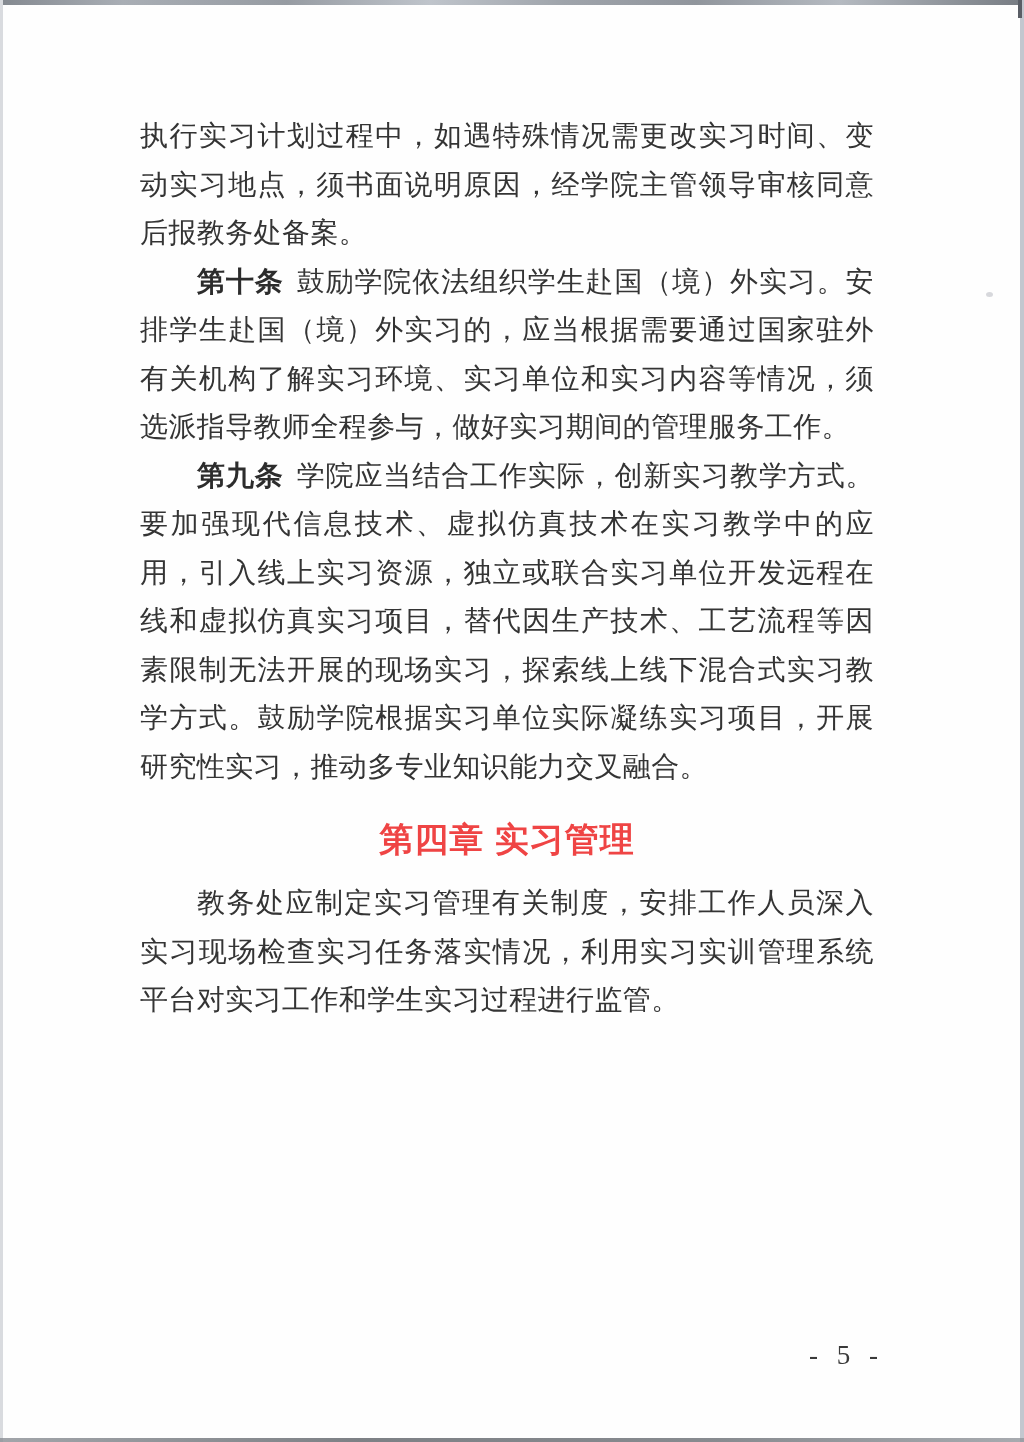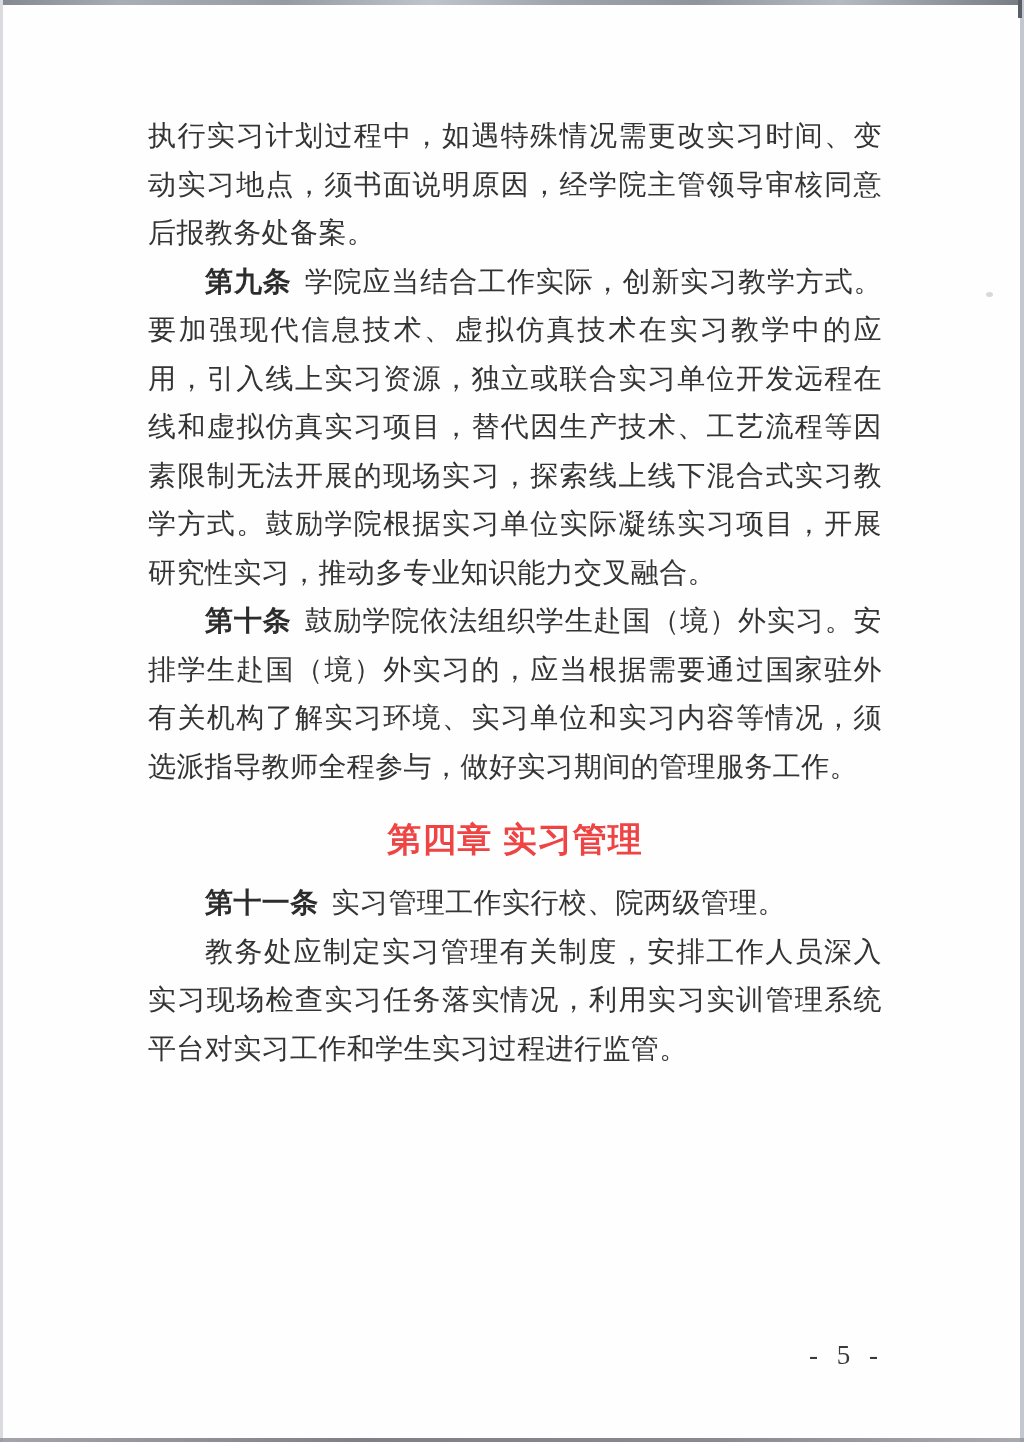--- a/index.html
+++ b/index.html
@@ -54,21 +54,21 @@
   .speck {
     position: absolute;
     left: 986px; top: 292px;
     width: 7px; height: 5px;
     border-radius: 50%;
     background: #d7d8dc;
   }
   
   .content {
     position: absolute;
-    left: 148px;
+    left: 140px;
     top: 112px;
     width: 734px;
   }
   p.body {
     margin: 0;
     font-size: 28px;
     line-height: 48.5px;
     letter-spacing: 0.4px;
     text-align: justify;
     text-justify: inter-character;
@@ -112,32 +112,29 @@
   <div class="edge-right"></div>
   <div class="edge-right-tick"></div>
   <div class="edge-bottom"></div>
   <div class="speck"></div>
 
   <main class="content">
 
     <p class="body">执行实习计划过程中，如遇特殊情况需更改实习时间、变动实习地点，须书面说明原因，经学院主管领导审核同意后报教务处备案。</p>
 
     <p class="body indent">
-      <b class="lead">第九条</b><span>学院应当结合工作实际，创新实习教学方式。要加强现代信息技术、虚拟仿真技术在实习教学中的应用，引入线上实习资源，独立或联合实习单位开发远程在线和虚拟仿真实习项目，替代因生产技术、工艺流程等因素限制无法开展的现场实习，探索线上线下混合式实习教学方式。鼓励学院根据实习单位实际凝练实习项目，开展研究性实习，推动多专业知识能力交叉融合。</span>
+      <b class="lead">第十条</b><span>鼓励学院依法组织学生赴国（境）外实习。安排学生赴国（境）外实习的，应当根据需要通过国家驻外有关机构了解实习环境、实习单位和实习内容等情况，须选派指导教师全程参与，做好实习期间的管理服务工作。</span>
     </p>
 
     <p class="body indent">
-      <b class="lead">第十条</b><span>鼓励学院依法组织学生赴国（境）外实习。安排学生赴国（境）外实习的，应当根据需要通过国家驻外有关机构了解实习环境、实习单位和实习内容等情况，须选派指导教师全程参与，做好实习期间的管理服务工作。</span>
+      <b class="lead">第九条</b><span>学院应当结合工作实际，创新实习教学方式。要加强现代信息技术、虚拟仿真技术在实习教学中的应用，引入线上实习资源，独立或联合实习单位开发远程在线和虚拟仿真实习项目，替代因生产技术、工艺流程等因素限制无法开展的现场实习，探索线上线下混合式实习教学方式。鼓励学院根据实习单位实际凝练实习项目，开展研究性实习，推动多专业知识能力交叉融合。</span>
     </p>
 
     <h2 class="chapter">第四章 实习管理</h2>
 
-    <p class="body indent">
-      <b class="lead">第十一条</b><span>实习管理工作实行校、院两级管理。</span>
-    </p>
 
     <p class="body indent">教务处应制定实习管理有关制度，安排工作人员深入实习现场检查实习任务落实情况，利用实习实训管理系统平台对实习工作和学生实习过程进行监管。</p>
 
 
   </main>
 
   <div class="footer">- 5 -</div>
 
 </div>
 

